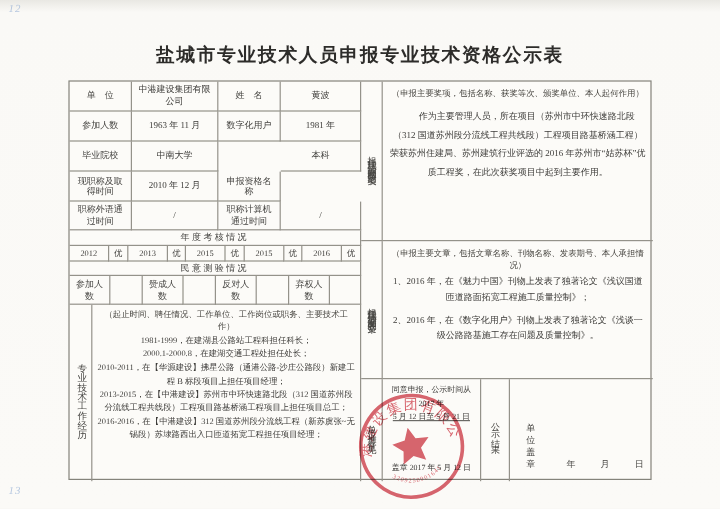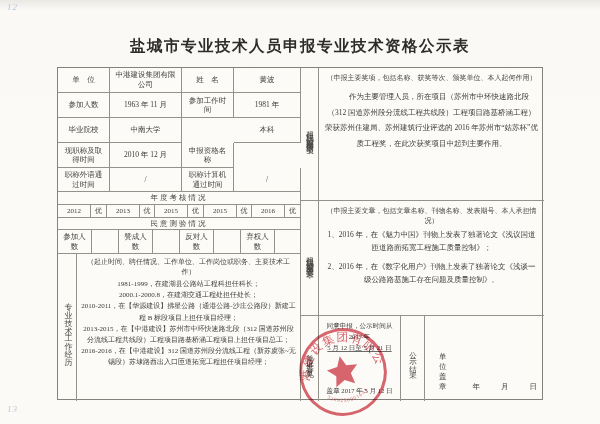--- a/index.html
+++ b/index.html
@@ -63,21 +63,21 @@
   .art-item{font-size:7.5px;line-height:12.5px;margin:0 0 7px 0;text-indent:0;color:#3c3b38;}
   .art-item:first-of-type{margin-top:5px;}
   .reccell{
     padding:4px 3px 5px 3px;display:flex;flex-direction:column;
     align-items:stretch;text-align:center;
   }
   .rec-line{font-size:6.6px;line-height:11px;color:#3a3936;}
   .rec-line.u{text-decoration:underline;text-decoration-color:#6b6a66;}
   .rec-spacer{flex:1;}
   .rescell{
-    align-items:flex-end;justify-content:space-between;
+    align-items:flex-end;justify-content:center;
     padding:0 8px 9px 14px;font-size:7.5px;color:#454441;
   }
   .rescell .seal-word{margin-right:26px;}
   .rescell .d{margin-right:21px;}
   .stamp{
     position:absolute;left:296px;top:325px;width:94px;height:94px;
     transform:rotate(-12deg);opacity:.78;mix-blend-mode:multiply;
     pointer-events:none;
   }
 </style>
@@ -93,21 +93,21 @@
 
   <div class="table">
 
     <div class="c lab" style="left:0;top:0;width:52px;height:25px">单　位</div>
     <div class="c val" style="left:52px;top:0;width:72px;height:25px">中港建设集团有限公司</div>
     <div class="c lab" style="left:124px;top:0;width:52px;height:25px">姓　名</div>
     <div class="c val" style="left:176px;top:0;width:67px;height:25px">黄波</div>
 
     <div class="c lab" style="left:0;top:25px;width:52px;height:25px">参加人数</div>
     <div class="c val" style="left:52px;top:25px;width:72px;height:25px">1963 年 11 月</div>
-    <div class="c lab" style="left:124px;top:25px;width:52px;height:25px">参加工作时间</div>
+    <div class="c lab" style="left:124px;top:25px;width:52px;height:25px">数字化用户</div>
     <div class="c val" style="left:176px;top:25px;width:67px;height:25px">1981 年</div>
 
     <div class="c lab" style="left:0;top:50px;width:52px;height:25px">毕业院校</div>
     <div class="c val" style="left:52px;top:50px;width:72px;height:25px">中南大学</div>
     <div class="c val" style="left:176px;top:50px;width:67px;height:25px">本科</div>
 
     <div class="c lab" style="left:0;top:75px;width:52px;height:25px">现职称及取得时间</div>
     <div class="c val" style="left:52px;top:75px;width:72px;height:25px">2010 年 12 月</div>
     <div class="c lab" style="left:124px;top:75px;width:52px;height:25px">申报资格名称</div>
 

